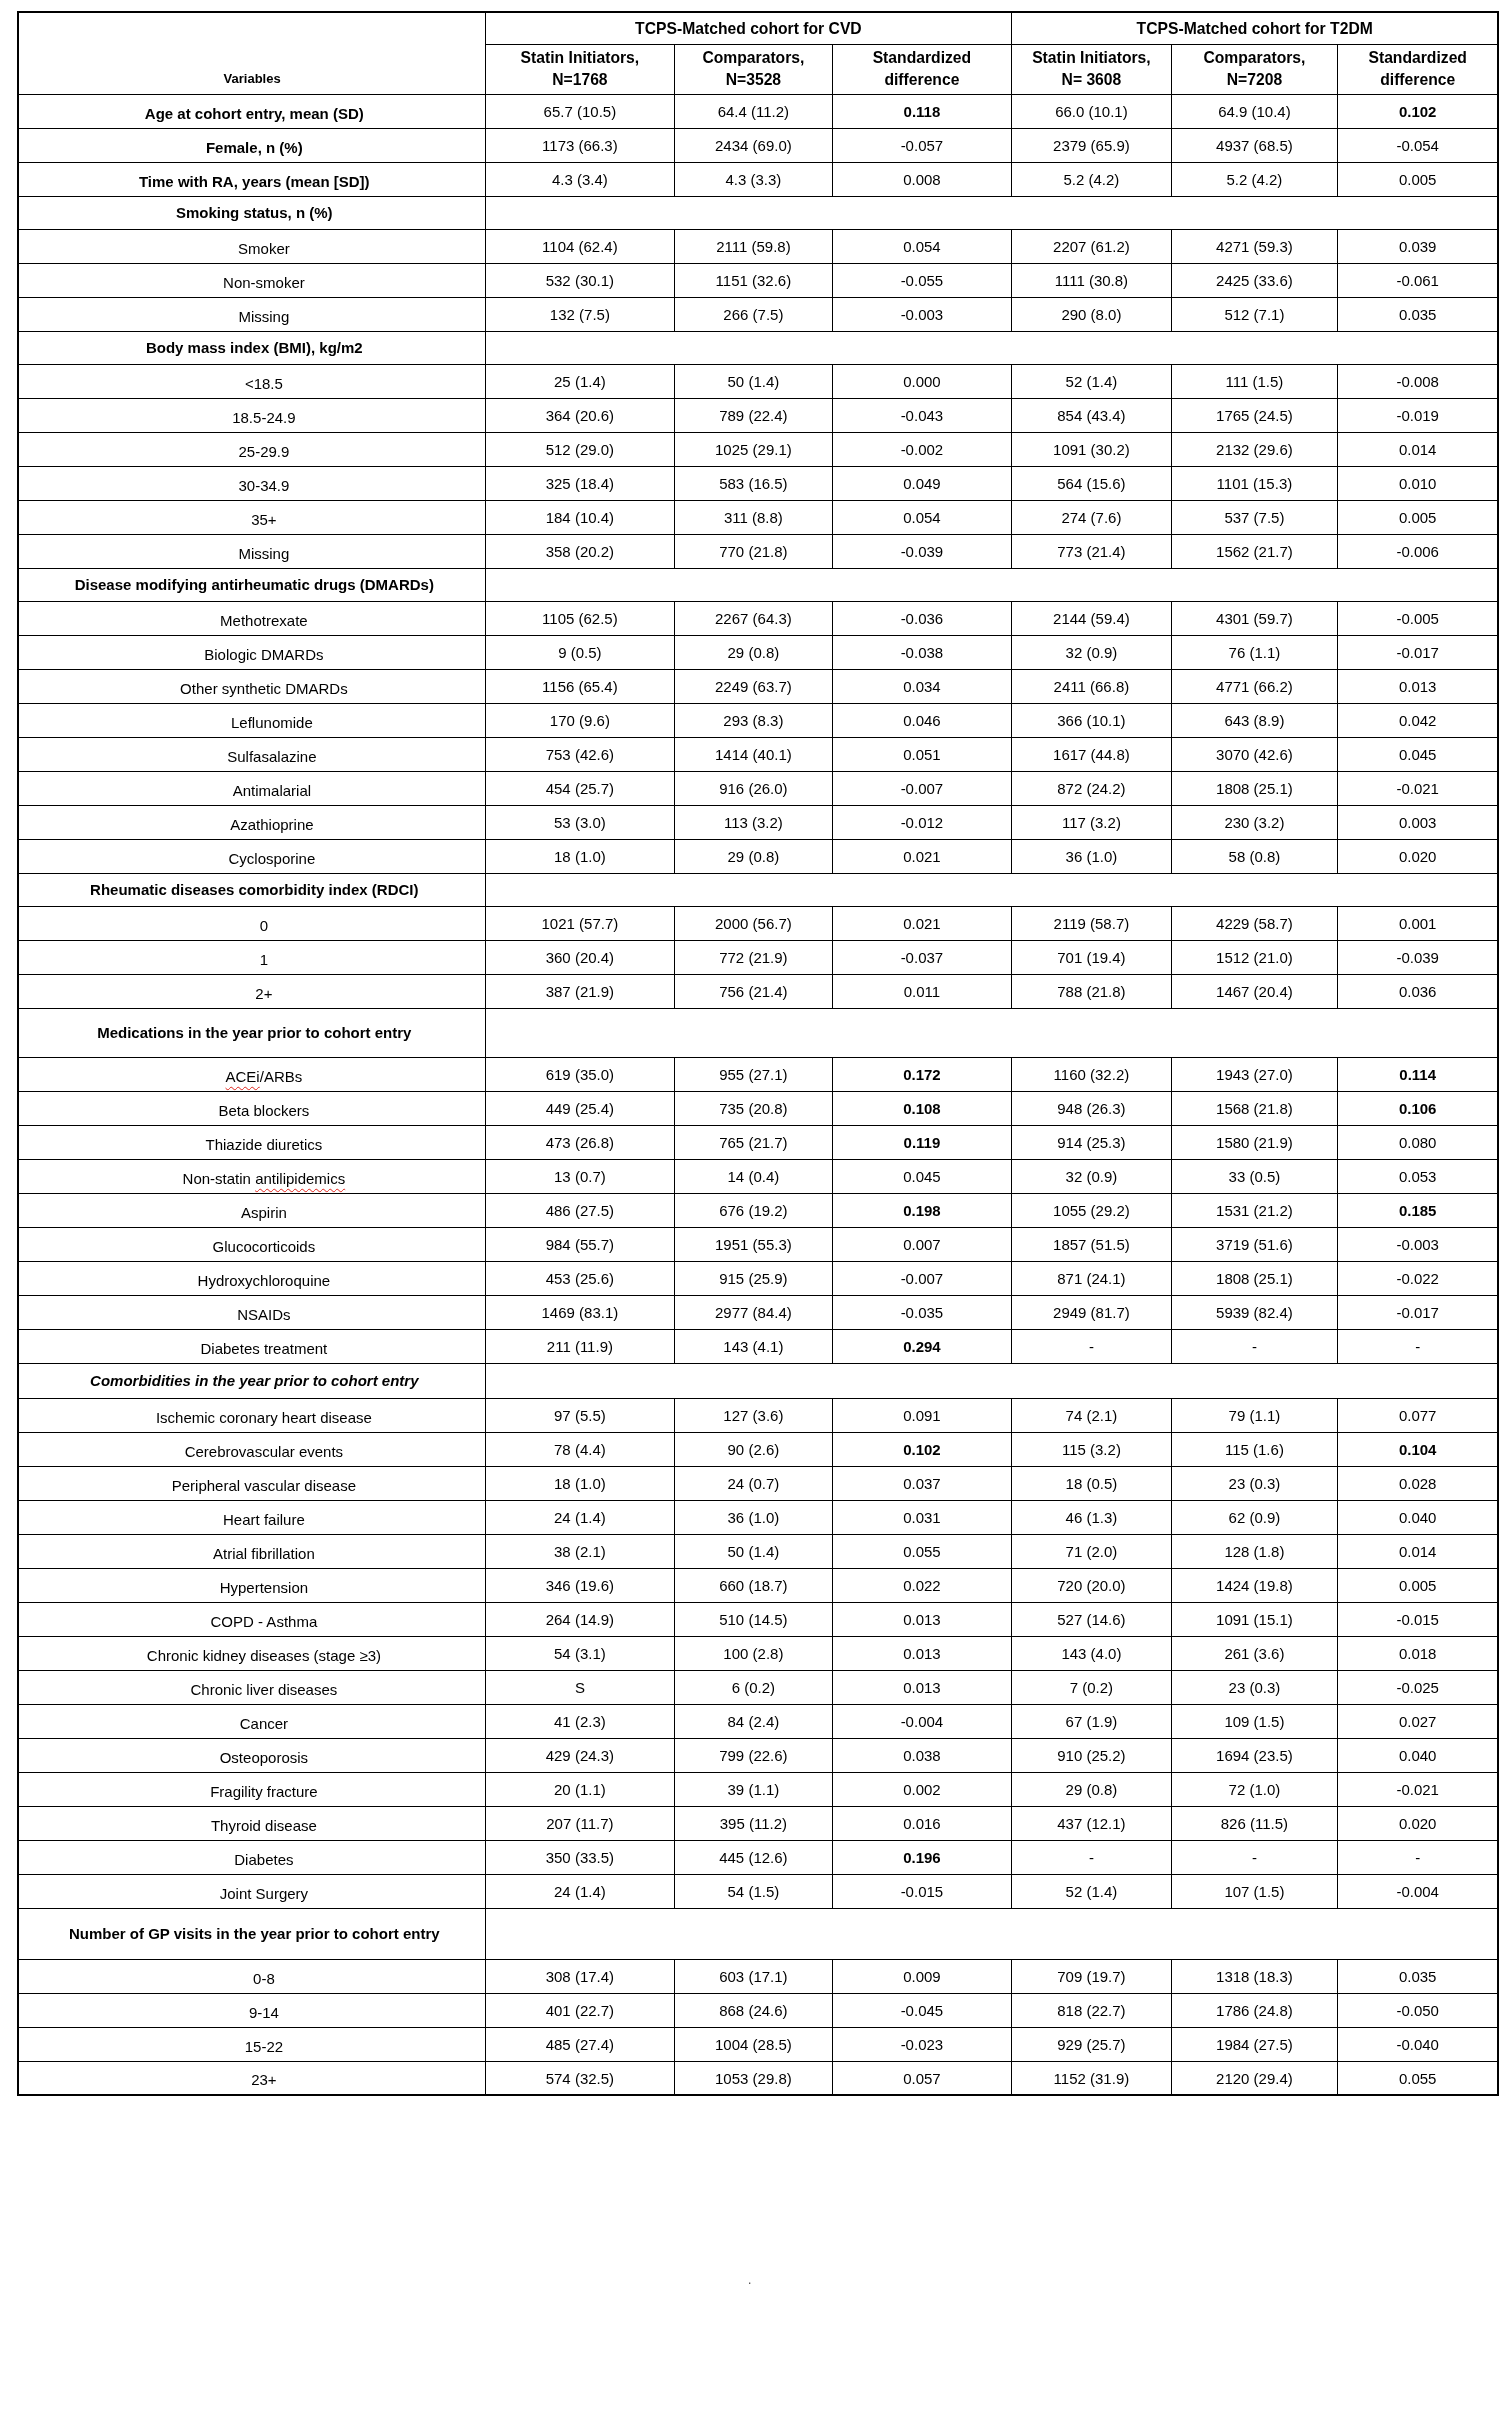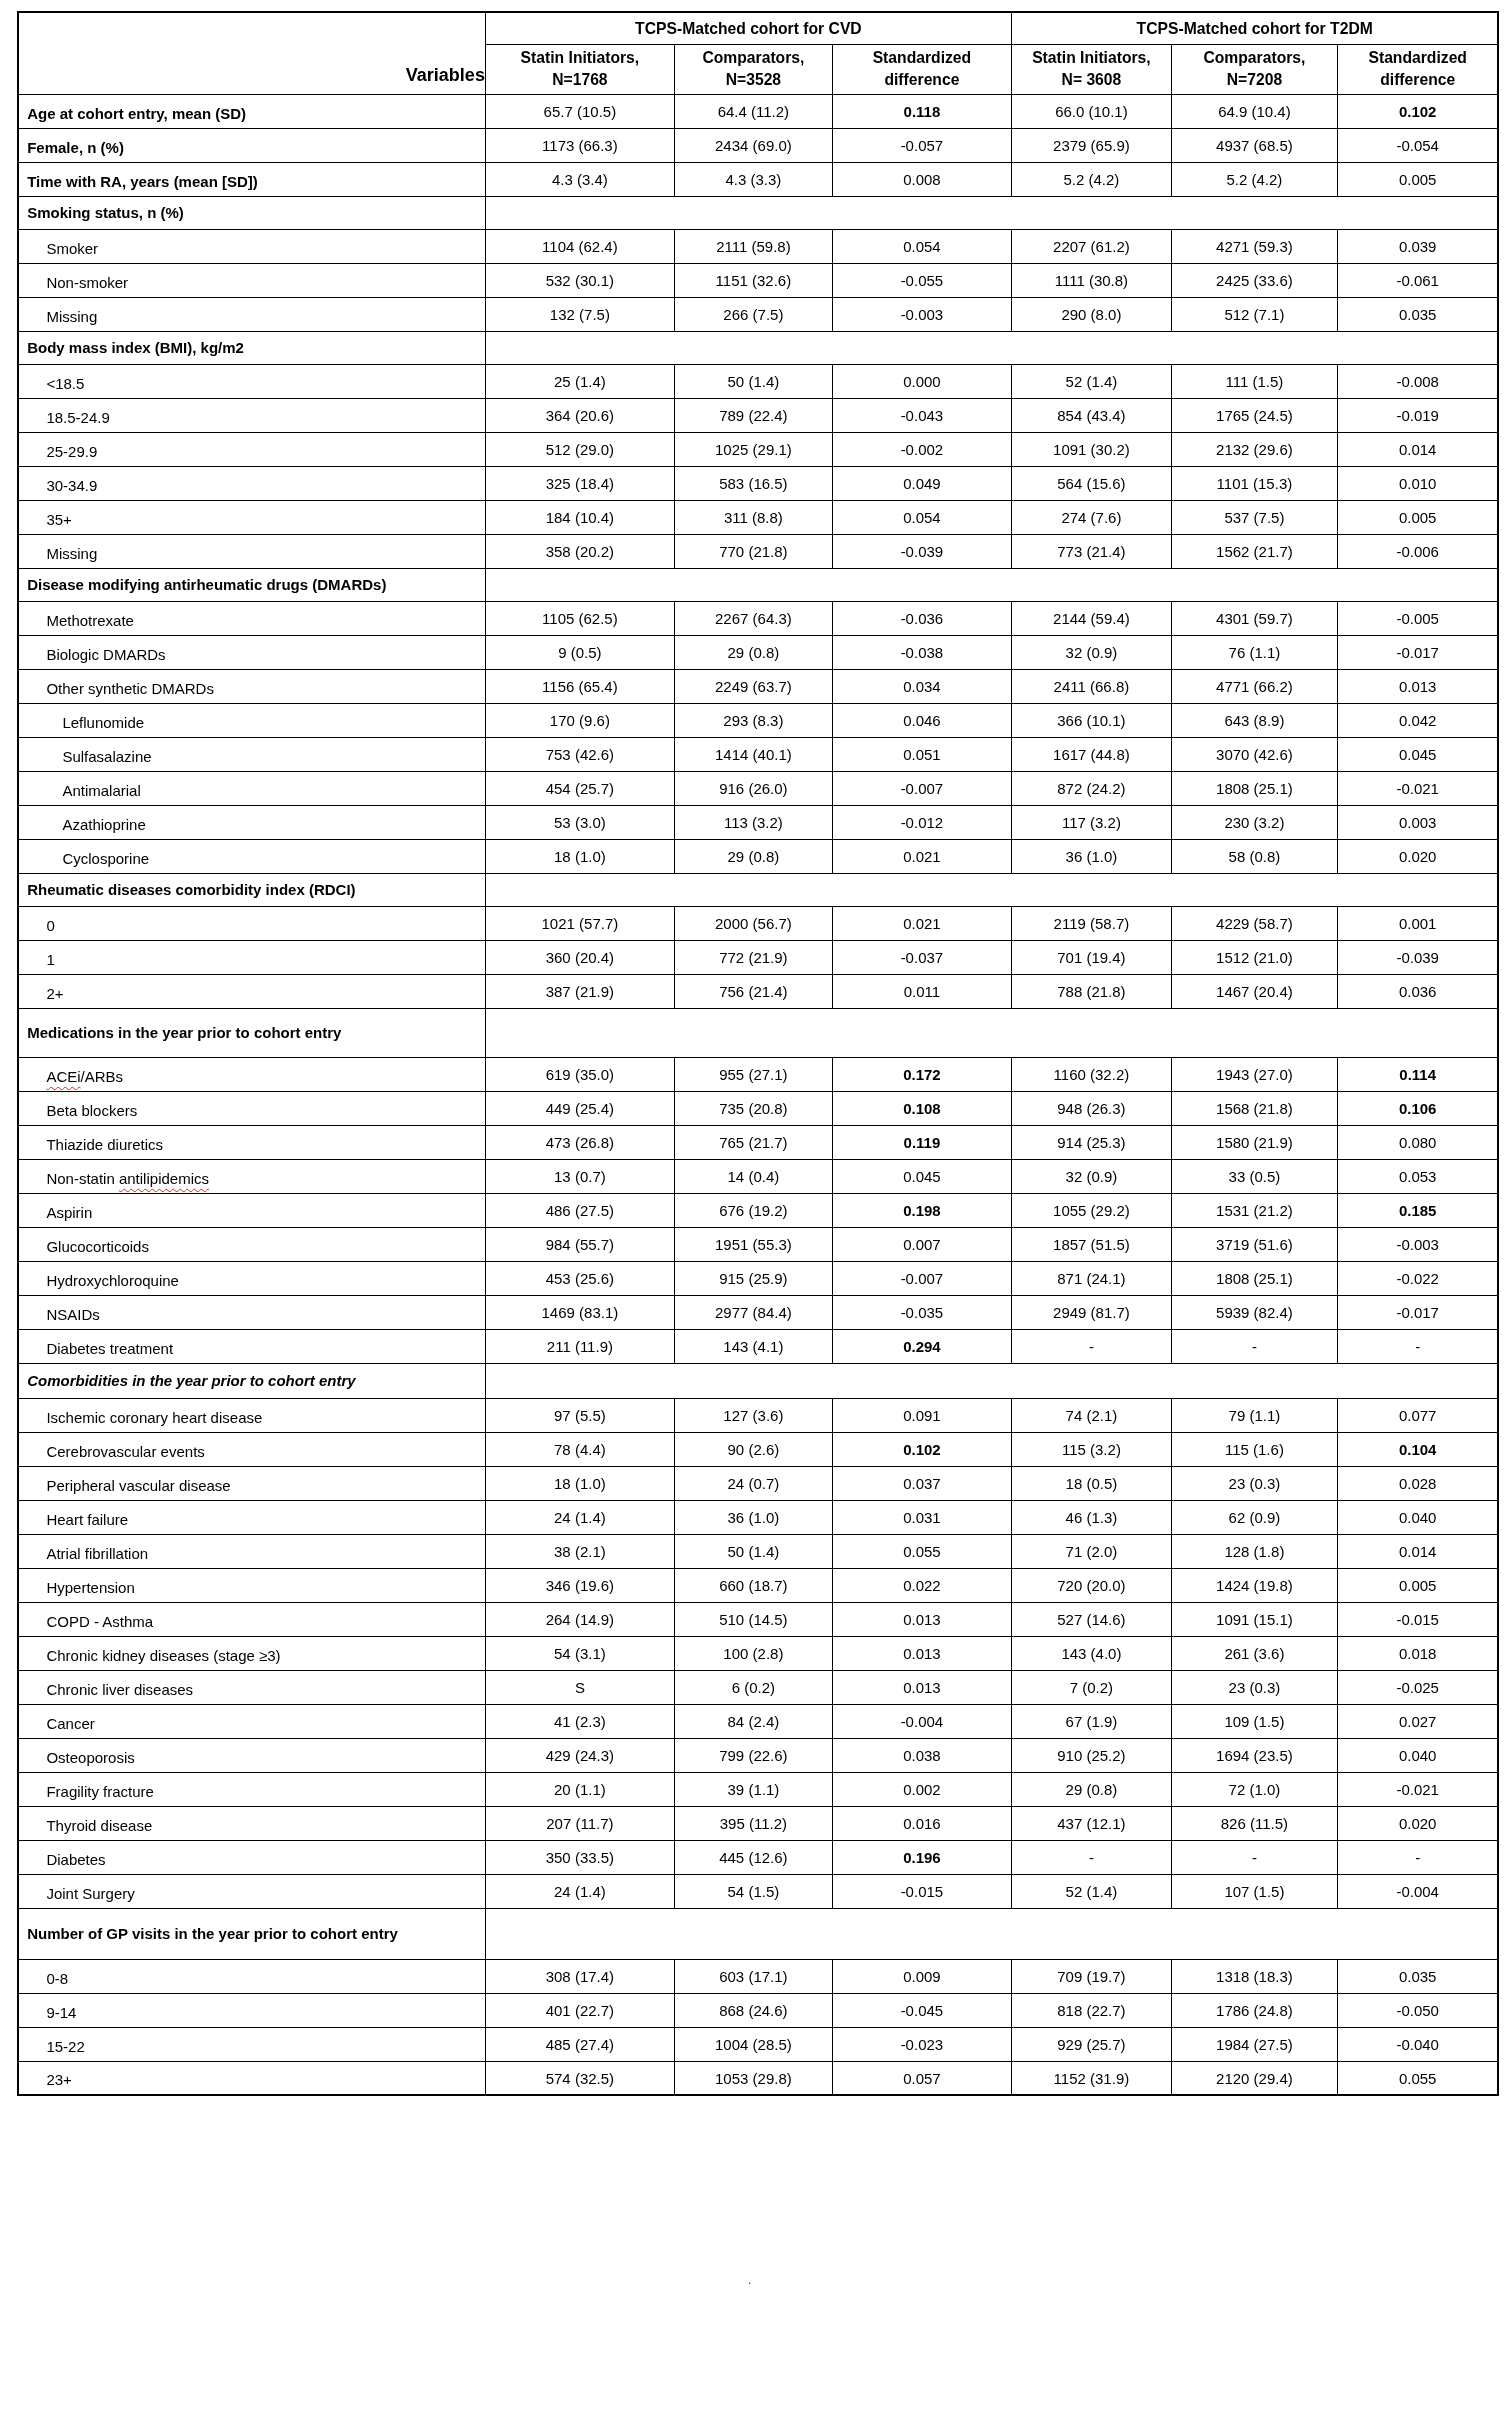--- a/index.html
+++ b/index.html
@@ -12,28 +12,28 @@
   .table-wrap { position: absolute; left: 17.4px; top: 11.3px; }
   table {
     border-collapse: collapse; table-layout: fixed;
     width: 1479px; border: 2.6px solid #000;
   }
   th, td { border: 1.7px solid #000; padding: 0; }
   thead th { font-weight: bold; font-size: 15.7px; text-align: center; vertical-align: middle; }
   tr.band { height: 32px; }
   tr.subhead { height: 50px; }
   tr.subhead th div { line-height: 22px; }
-  th.var-h { vertical-align: bottom; padding-bottom: 7.8px; font-size: 18px; text-align: right; }
+  th.var-h { vertical-align: bottom; padding-bottom: 7.8px; font-size: 13px; }
   tbody tr.data { height: 34px; }
   tbody tr.sec { height: 33px; }
   tbody tr.sec-med { height: 35px; font-style: italic; }
   tbody tr.sec-tall { height: 49px; }
   tbody tr.sec-xtall { height: 51px; }
   td.lab {
-    font-size: 15px; text-align: left; vertical-align: middle;
+    font-size: 15px; text-align: center; vertical-align: middle;
     padding-top: 6.1px; padding-bottom: 2.6px; padding-right: 3.5px; white-space: nowrap;
   }
   td.lvl0 { padding-left: 7.8px;  font-weight: bold; }
   td.lvl1 { padding-left: 27px; }
   td.lvl2 { padding-left: 43px; }
   td.sec-lab { padding-left: 7.8px; font-weight: bold; font-size: 15px;
                vertical-align: middle; padding-top: 1.7px; white-space: nowrap; }
   td.val { font-size: 15px; text-align: center; vertical-align: middle; }
   td.val.bold { font-weight: bold; }
   .sq {

